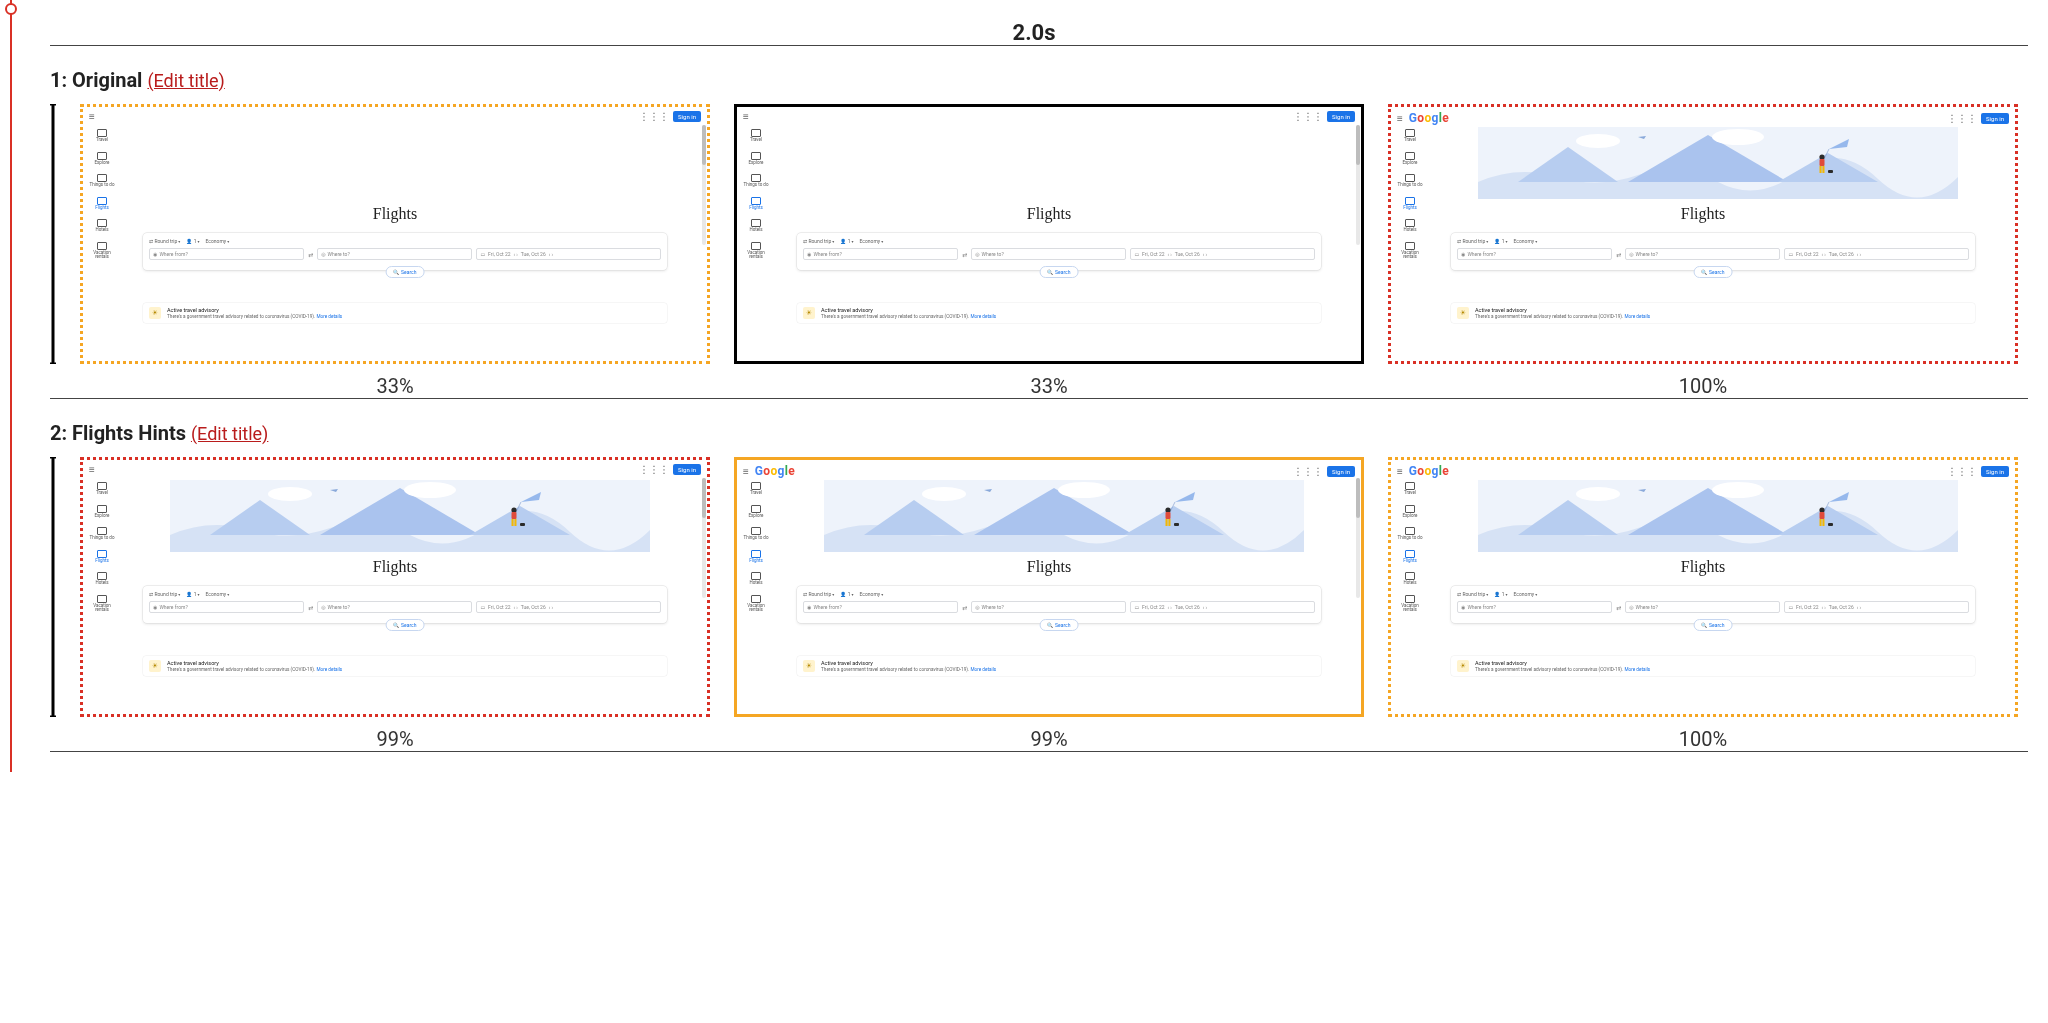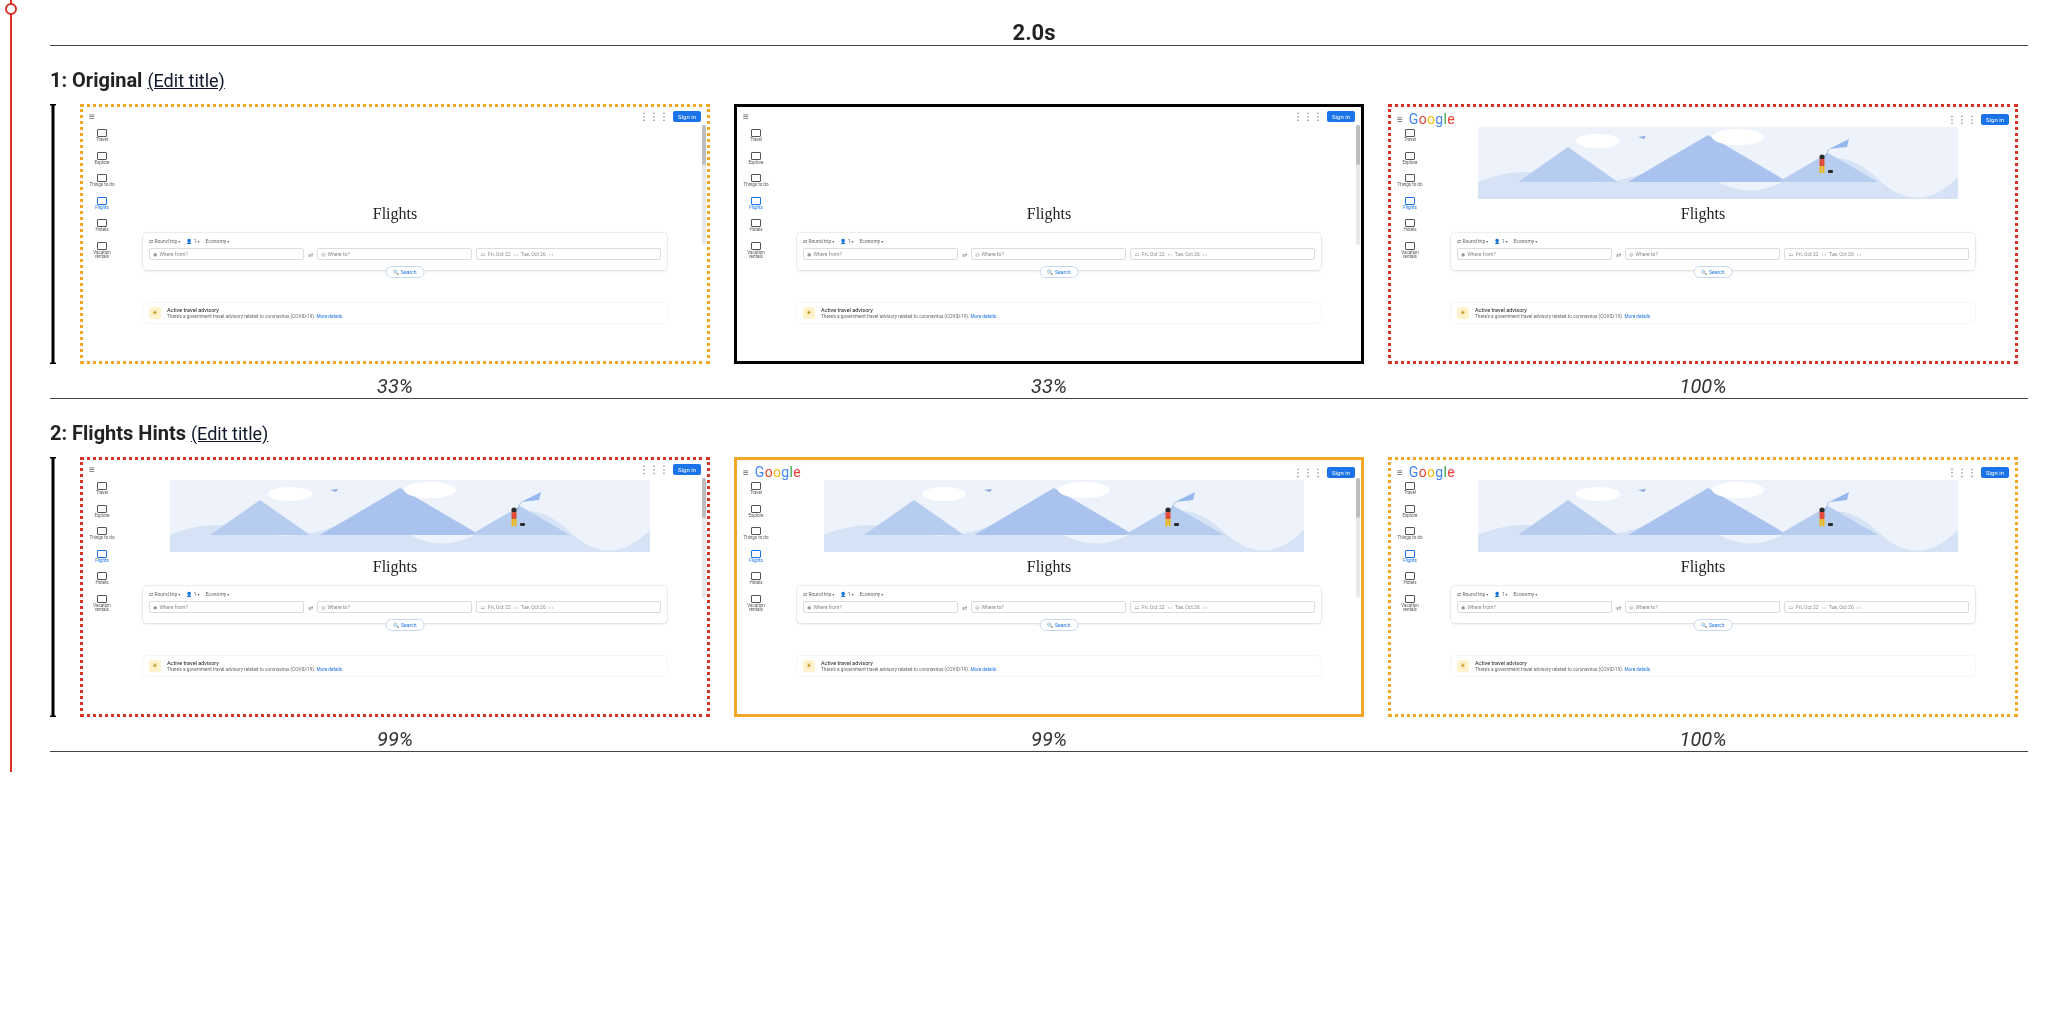--- a/index.html
+++ b/index.html
@@ -48,21 +48,21 @@
 
   .section-title {
     font-size: 20px;
     margin: 22px 0 12px 30px;
   }
   .section-title .bold { font-weight: 700; }
   .section-title .edit {
     font-weight: 400;
     font-size: 18px;
     text-decoration: underline;
-    color: #0f172a;
+    color: #b91c1c;
     cursor: pointer;
   }
 
   .frames-row {
     display: flex;
     gap: 24px;
     padding-left: 30px;
     padding-right: 10px;
     align-items: flex-start;
   }
@@ -84,36 +84,35 @@
   }
   .shot.border-dot-orange { border: 3px dotted #f5a623; }
   .shot.border-dot-red    { border: 3px dotted #d93025; }
   .shot.border-solid-black{ border: 3px solid #000; }
   .shot.border-solid-orange{ border: 3px solid #f5a623; }
 
   .pct {
     margin-top: 10px;
     font-size: 20px;
     color: #333;
-    font-style: italic;
   }
 
   
   .gf {
     position: relative;
     width: 100%; height: 100%;
     font-size: 6px;
     color: #555;
   }
   .gf .topbar {
     position: absolute; top:4px; left:6px; right:6px;
     display:flex; justify-content:space-between; align-items:center;
   }
   .gf .hamburger { font-size:10px; color:#666; }
-  .gf .logo { font-size:14px; font-weight:400; letter-spacing:.3px; }
+  .gf .logo { font-size:12px; font-weight:700; letter-spacing:.3px; }
   .gf .logo .g1{color:#4285F4}.gf .logo .g2{color:#EA4335}.gf .logo .g3{color:#FBBC05}.gf .logo .g4{color:#4285F4}.gf .logo .g5{color:#34A853}.gf .logo .g6{color:#EA4335}
   .gf .signin {
     background:#1a73e8; color:#fff; font-size:6px;
     padding:2px 5px; border-radius:2px;
   }
   .gf .leftnav {
     position:absolute; top:22px; left:4px; width:30px;
     display:flex; flex-direction:column; gap:9px;
   }
   .gf .nav-item { display:flex; flex-direction:column; align-items:center; gap:1px; color:#555; }

